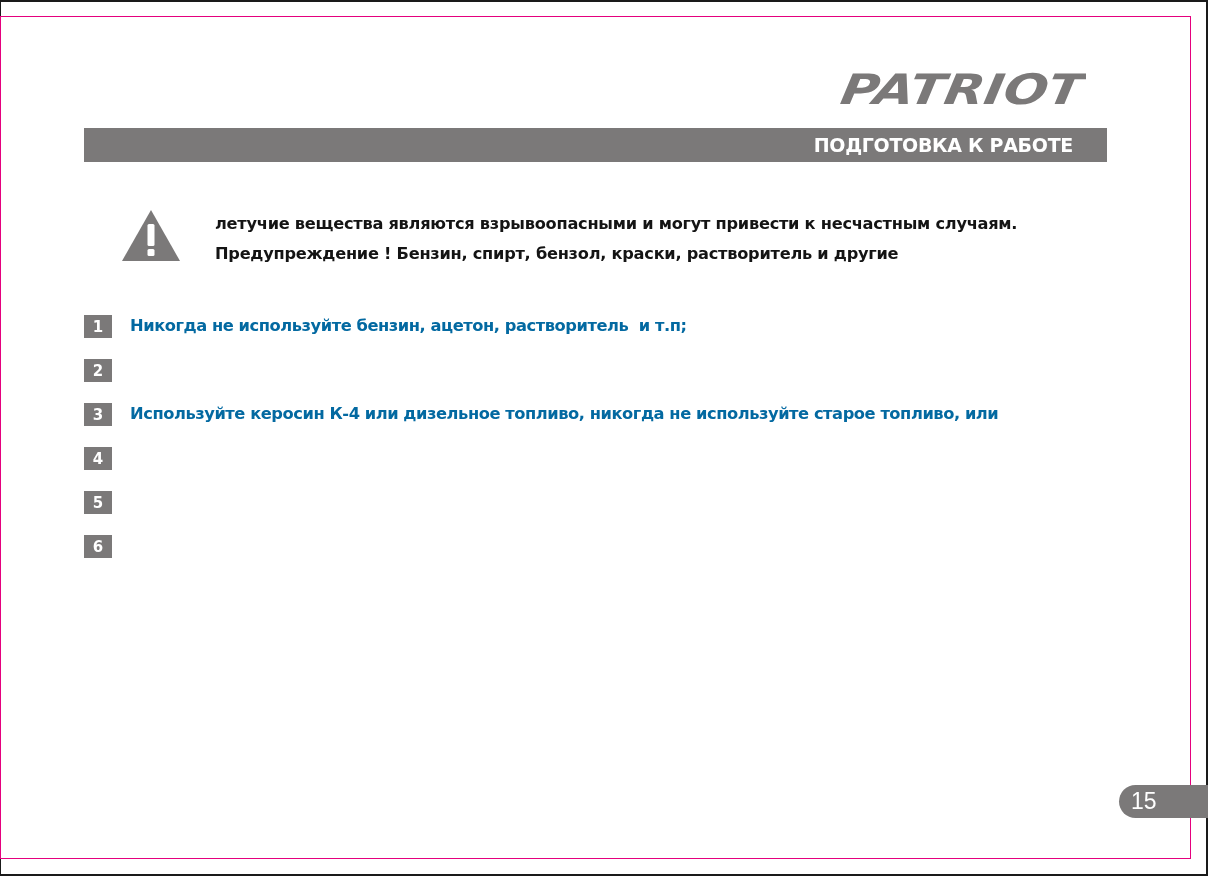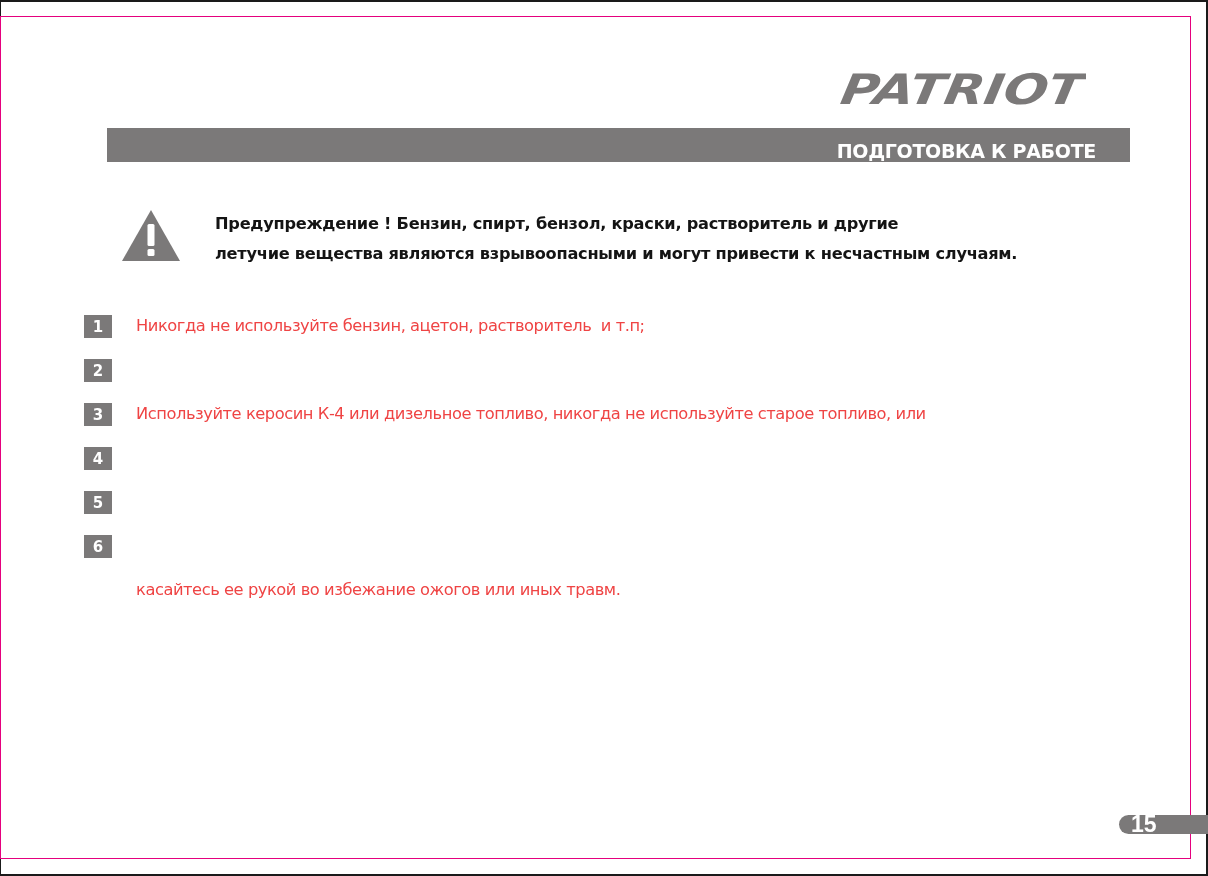--- a/index.html
+++ b/index.html
@@ -20,51 +20,51 @@
     border: 1.5px solid #e5007e; box-sizing: border-box;
   }
   .logo {
     position: absolute; left: 836px; top: 64px; width: 250px; height: 46px;
   }
   .section-bar {
     position: absolute; left: 84px; top: 128px; width: 1023px; height: 34px;
     background: #7b7979; color: #ffffff;
     font-family: "DejaVu Sans", sans-serif; font-weight: bold;
     font-size: 19px; letter-spacing: -0.3px;
-    display: flex; align-items: flex-end; justify-content: flex-end;
-    padding-right: 34px; box-sizing: border-box; margin-left: 23px;
+    display: flex; align-items: center; justify-content: flex-end;
+    padding-right: 34px; box-sizing: border-box;
   }
   .warning-icon { position: absolute; left: 121px; top: 209px; width: 60px; height: 53px; }
   .warning-text {
     position: absolute; left: 215px; top: 209px; width: 920px;
     font-family: "DejaVu Sans", sans-serif; font-weight: bold;
     font-size: 16.2px; line-height: 30px; color: #141414;
     letter-spacing: -0.25px; white-space: nowrap;
   }
   .warning-text div { height: 30px; }
   .rules { position: absolute; left: 84px; top: 304px; width: 1040px; }
   .rule-line {
     position: relative; height: 44px; display: flex; align-items: center;
   }
   .badge {
     position: absolute; left: 0; top: 11px; width: 28px; height: 23px;
     background: #7b7979; color: #fff;
     font-family: "DejaVu Sans", sans-serif; font-weight: bold; font-size: 15px;
     display: flex; align-items: center; justify-content: center;
   }
   .rule-text {
-    position: absolute; left: 52px; top: 0; height: 44px; line-height: 44px;
+    position: absolute; left: 46px; top: 0; height: 44px; line-height: 44px;
     font-family: "DejaVu Sans", sans-serif; font-size: 16.3px;
-    color: #ef4444; white-space: pre; letter-spacing: -0.45px;
+    color: #0369a1; white-space: pre; letter-spacing: -0.45px; font-weight: bold;
   }
   .page-badge {
-    position: absolute; left: 1119px; top: 785px; width: 89px; height: 19px;
+    position: absolute; left: 1119px; top: 785px; width: 89px; height: 33px;
     background: #7b7979; border-radius: 17px 0 0 17px; color: #fff;
-    font-family: "Liberation Sans", sans-serif; font-weight: bold; font-size: 23px;
-    display: flex; align-items: center; padding-left: 12px; box-sizing: border-box; margin-top: 30px;
+    font-family: "Liberation Sans", sans-serif; font-weight: normal; font-size: 23px;
+    display: flex; align-items: center; padding-left: 12px; box-sizing: border-box;
   }
 </style>
 </head>
 <body>
 
 <div class="outer-border"></div>
 <div class="trim-frame"></div>
 
 <svg class="logo" viewBox="0 0 250 46" xmlns="http://www.w3.org/2000/svg">
   <text x="4" y="40" font-family="DejaVu Sans, sans-serif" font-weight="bold" font-style="italic" font-size="42" fill="#7b7979" textLength="242" lengthAdjust="spacingAndGlyphs" transform="skewX(-10) translate(6,0)">PATRIOT</text>
@@ -73,22 +73,22 @@
 <div class="section-bar">
   <span>ПОДГОТОВКА К РАБОТЕ</span>
 </div>
 
 <svg class="warning-icon" viewBox="0 0 60 53" xmlns="http://www.w3.org/2000/svg">
   <polygon points="30,1 59,52 1,52" fill="#7b7979"></polygon>
   <rect x="26.5" y="15" width="7" height="22" rx="1.5" fill="#ffffff"></rect>
   <rect x="26.5" y="40" width="7" height="7" rx="1.5" fill="#ffffff"></rect>
 </svg>
 <div class="warning-text">
+  <div>летучие вещества являются взрывоопасными и могут привести к несчастным случаям.</div>
   <div>Предупреждение ! Бензин, спирт, бензол, краски, растворитель и другие</div>
-  <div>летучие вещества являются взрывоопасными и могут привести к несчастным случаям.</div>
 </div>
 
 <div class="rules">
   <div class="rule-line">
     <div class="badge">1</div>
     <div class="rule-text">Никогда не используйте бензин, ацетон, растворитель  и т.п;</div>
   </div>
   <div class="rule-line">
     <div class="badge">2</div>
   </div>
@@ -98,20 +98,17 @@
   </div>
   <div class="rule-line">
     <div class="badge">4</div>
   </div>
   <div class="rule-line">
     <div class="badge">5</div>
   </div>
   <div class="rule-line">
     <div class="badge">6</div>
   </div>
-  <div class="rule-line">
-    <div class="rule-text">касайтесь ее рукой во избежание ожогов или иных травм.</div>
-  </div>
 </div>
 
 <div class="page-badge">
   <span>15</span>
 </div>
 
 </body></html>

